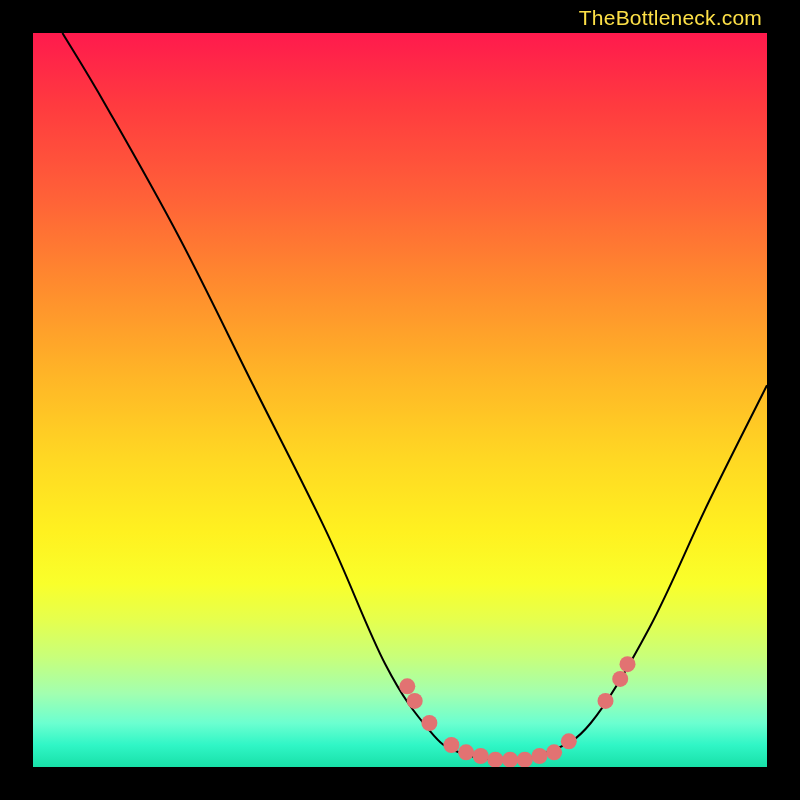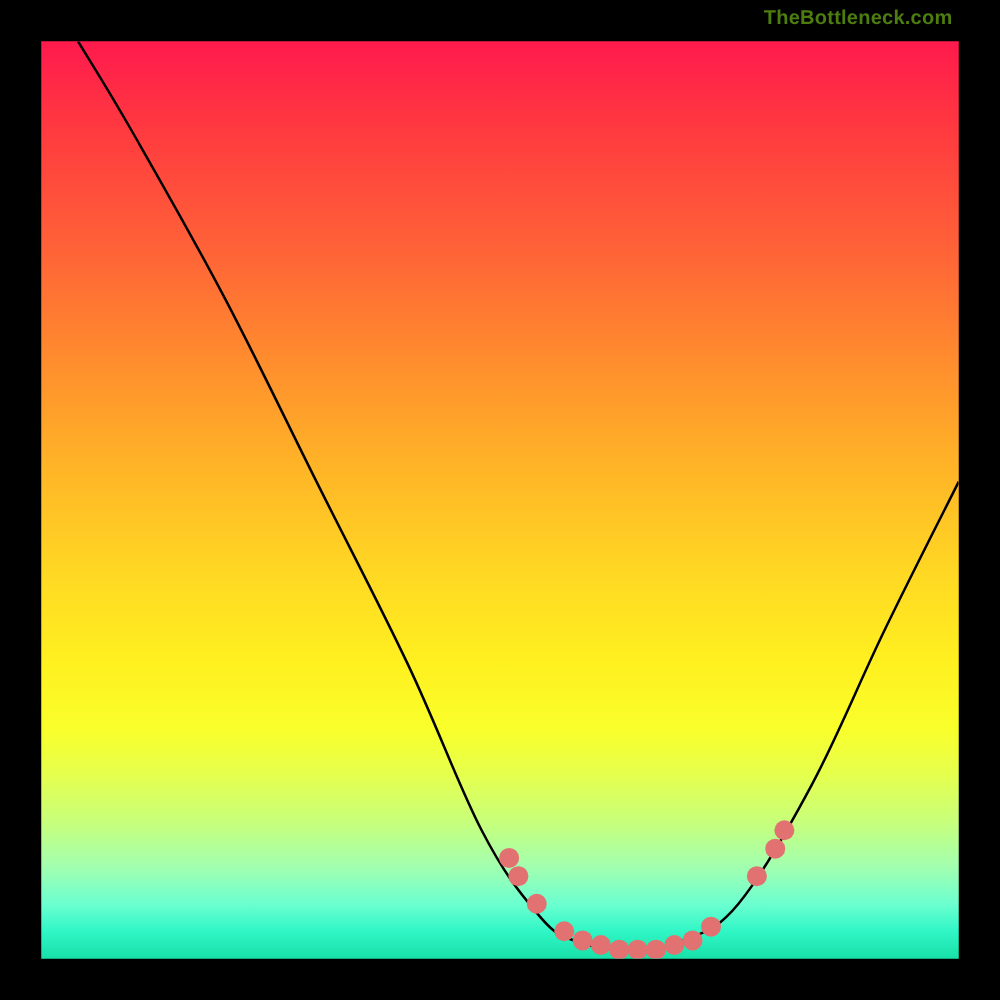--- a/index.html
+++ b/index.html
@@ -41,24 +41,24 @@
       #6cffd0 94%,
       #30f6c6 97%,
       #18e0a8 100%
     );
     overflow: hidden;
   }
   .attribution {
     position: absolute;
     top: 6px;
     right: 38px;
-    color: #4d7c0f;
-    font-size: 16px;
+    color: #fde047;
+    font-size: 21px;
     letter-spacing: 0.2px;
-    font-weight: 700;
+    font-weight: 400;
   }
   svg.curve {
     position: absolute;
     left: 0;
     top: 0;
     width: 734px;
     height: 734px;
   }
   .curve-path {
     fill: none;

